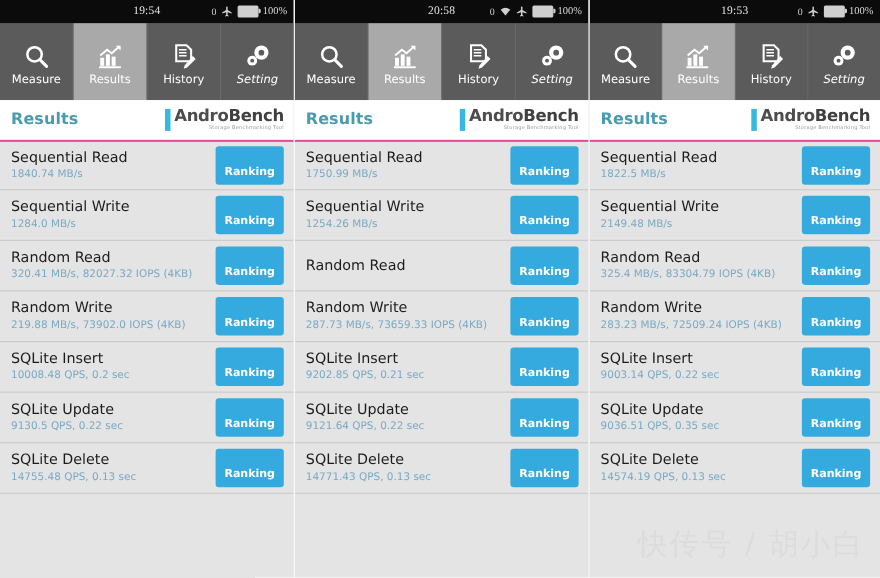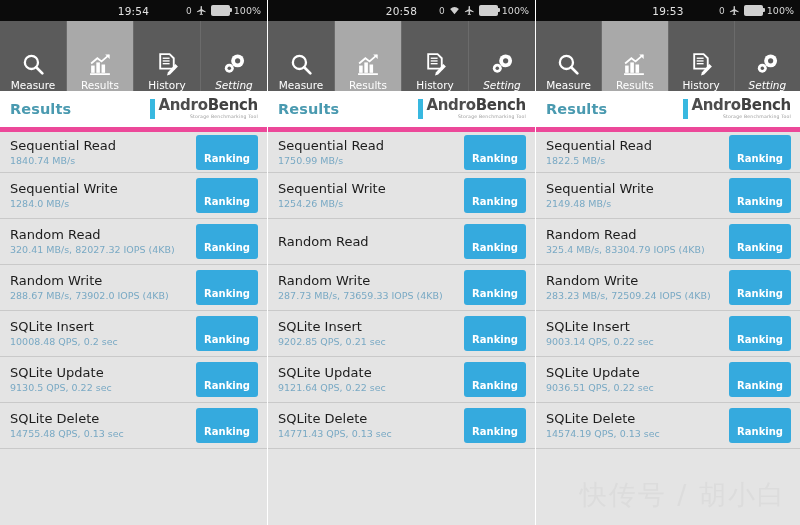--- a/index.html
+++ b/index.html
@@ -34,20 +34,21 @@
   
   .statusbar {
     height: 21px;
     background: #0b0b0b;
     color: #d6d6d6;
     display: flex;
     align-items: center;
     font-size: 10px;
     flex: none;
     position: relative;
+    font-family: Liberation Serif, serif;
   }
   .status-time {
     position: absolute;
     left: 0; right: 0;
     text-align: center;
     font-size: 10.5px;
     color: #e2e2e2;
     letter-spacing: .2px;
   }
   .status-right {
@@ -91,21 +92,21 @@
     flex: none;
     background: #5b5b5b;
   }
   .tab {
     flex: 1;
     background: #5b5b5b;
     border-right: 1px solid #6b6b6b;
     display: flex;
     flex-direction: column;
     align-items: center;
-    justify-content: flex-end;
+    justify-content: center;
     color: #ffffff;
     gap: 3px;
   }
   .tab:last-child { border-right: none; font-style: italic; }
   .tab.active { background: #a9a9a9; }
   .tab-icon {
     height: 30px;
     display: flex;
     align-items: flex-end;
     justify-content: center;
@@ -174,21 +175,21 @@
   .row {
     height: 46px;
     box-sizing: border-box;
     border-bottom: 1px solid #c9c9c9;
     display: flex;
     align-items: center;
     justify-content: space-between;
     padding: 0 9px 0 10px;
     flex: none;
   }
-  .row:first-child { border-top: 5px solid #ec4899; }
+  .row:first-child { border-top: 2px solid #ec4899; }
   .row-texts {
     display: flex;
     flex-direction: column;
     justify-content: center;
     gap: 2px;
     min-width: 0;
   }
   .row-title {
     font-size: 13px;
     color: #1c1c1c;
@@ -329,21 +330,21 @@
       <div class="row">
         <span class="row-texts">
           <span class="row-title">Random Read</span>
           <span class="row-value">320.41 MB/s, 82027.32 IOPS (4KB)</span>
         </span>
         <button class="ranking-btn">Ranking</button>
       </div>
       <div class="row">
         <span class="row-texts">
           <span class="row-title">Random Write</span>
-          <span class="row-value">288.67 MB/s, 73902.0 IOPS (4KB)</span>
+          <span class="row-value">219.88 MB/s, 73902.0 IOPS (4KB)</span>
         </span>
         <button class="ranking-btn">Ranking</button>
       </div>
       <div class="row">
         <span class="row-texts">
           <span class="row-title">SQLite Insert</span>
           <span class="row-value">10008.48 QPS, 0.2 sec</span>
         </span>
         <button class="ranking-btn">Ranking</button>
       </div>
@@ -603,21 +604,21 @@
       <div class="row">
         <span class="row-texts">
           <span class="row-title">SQLite Insert</span>
           <span class="row-value">9003.14 QPS, 0.22 sec</span>
         </span>
         <button class="ranking-btn">Ranking</button>
       </div>
       <div class="row">
         <span class="row-texts">
           <span class="row-title">SQLite Update</span>
-          <span class="row-value">9036.51 QPS, 0.22 sec</span>
+          <span class="row-value">9036.51 QPS, 0.35 sec</span>
         </span>
         <button class="ranking-btn">Ranking</button>
       </div>
       <div class="row">
         <span class="row-texts">
           <span class="row-title">SQLite Delete</span>
           <span class="row-value">14574.19 QPS, 0.13 sec</span>
         </span>
         <button class="ranking-btn">Ranking</button>
       </div>

